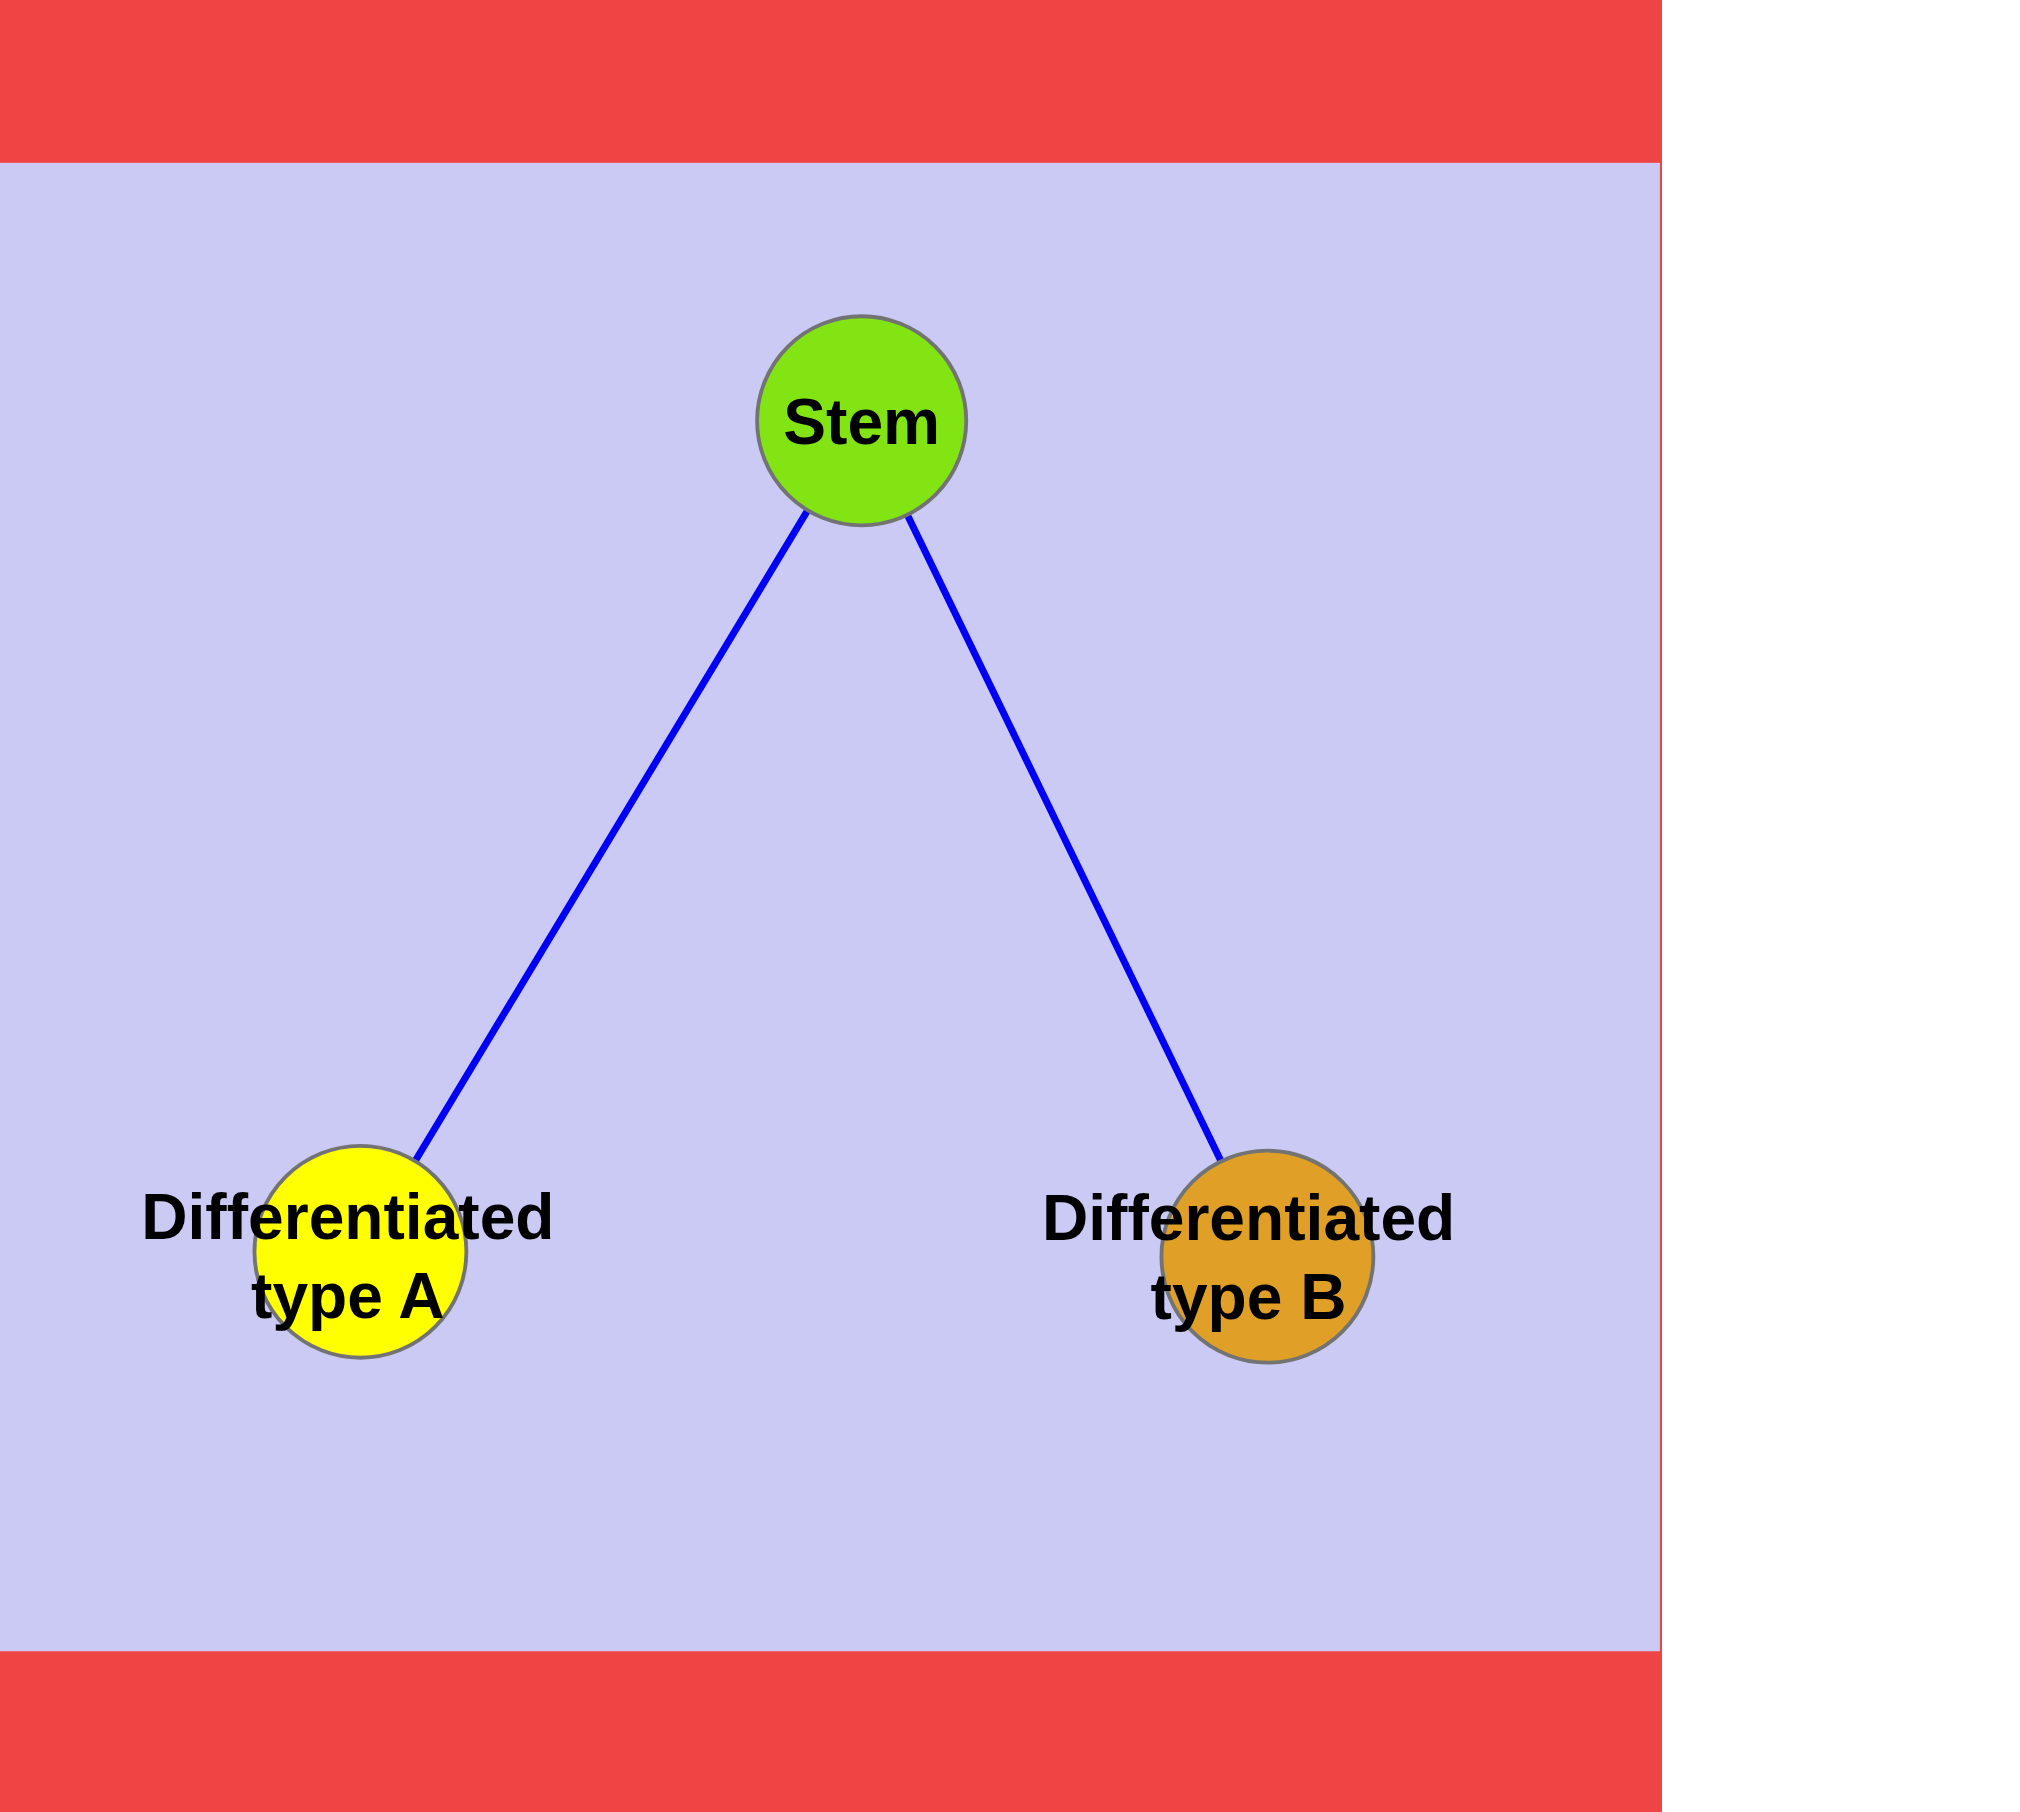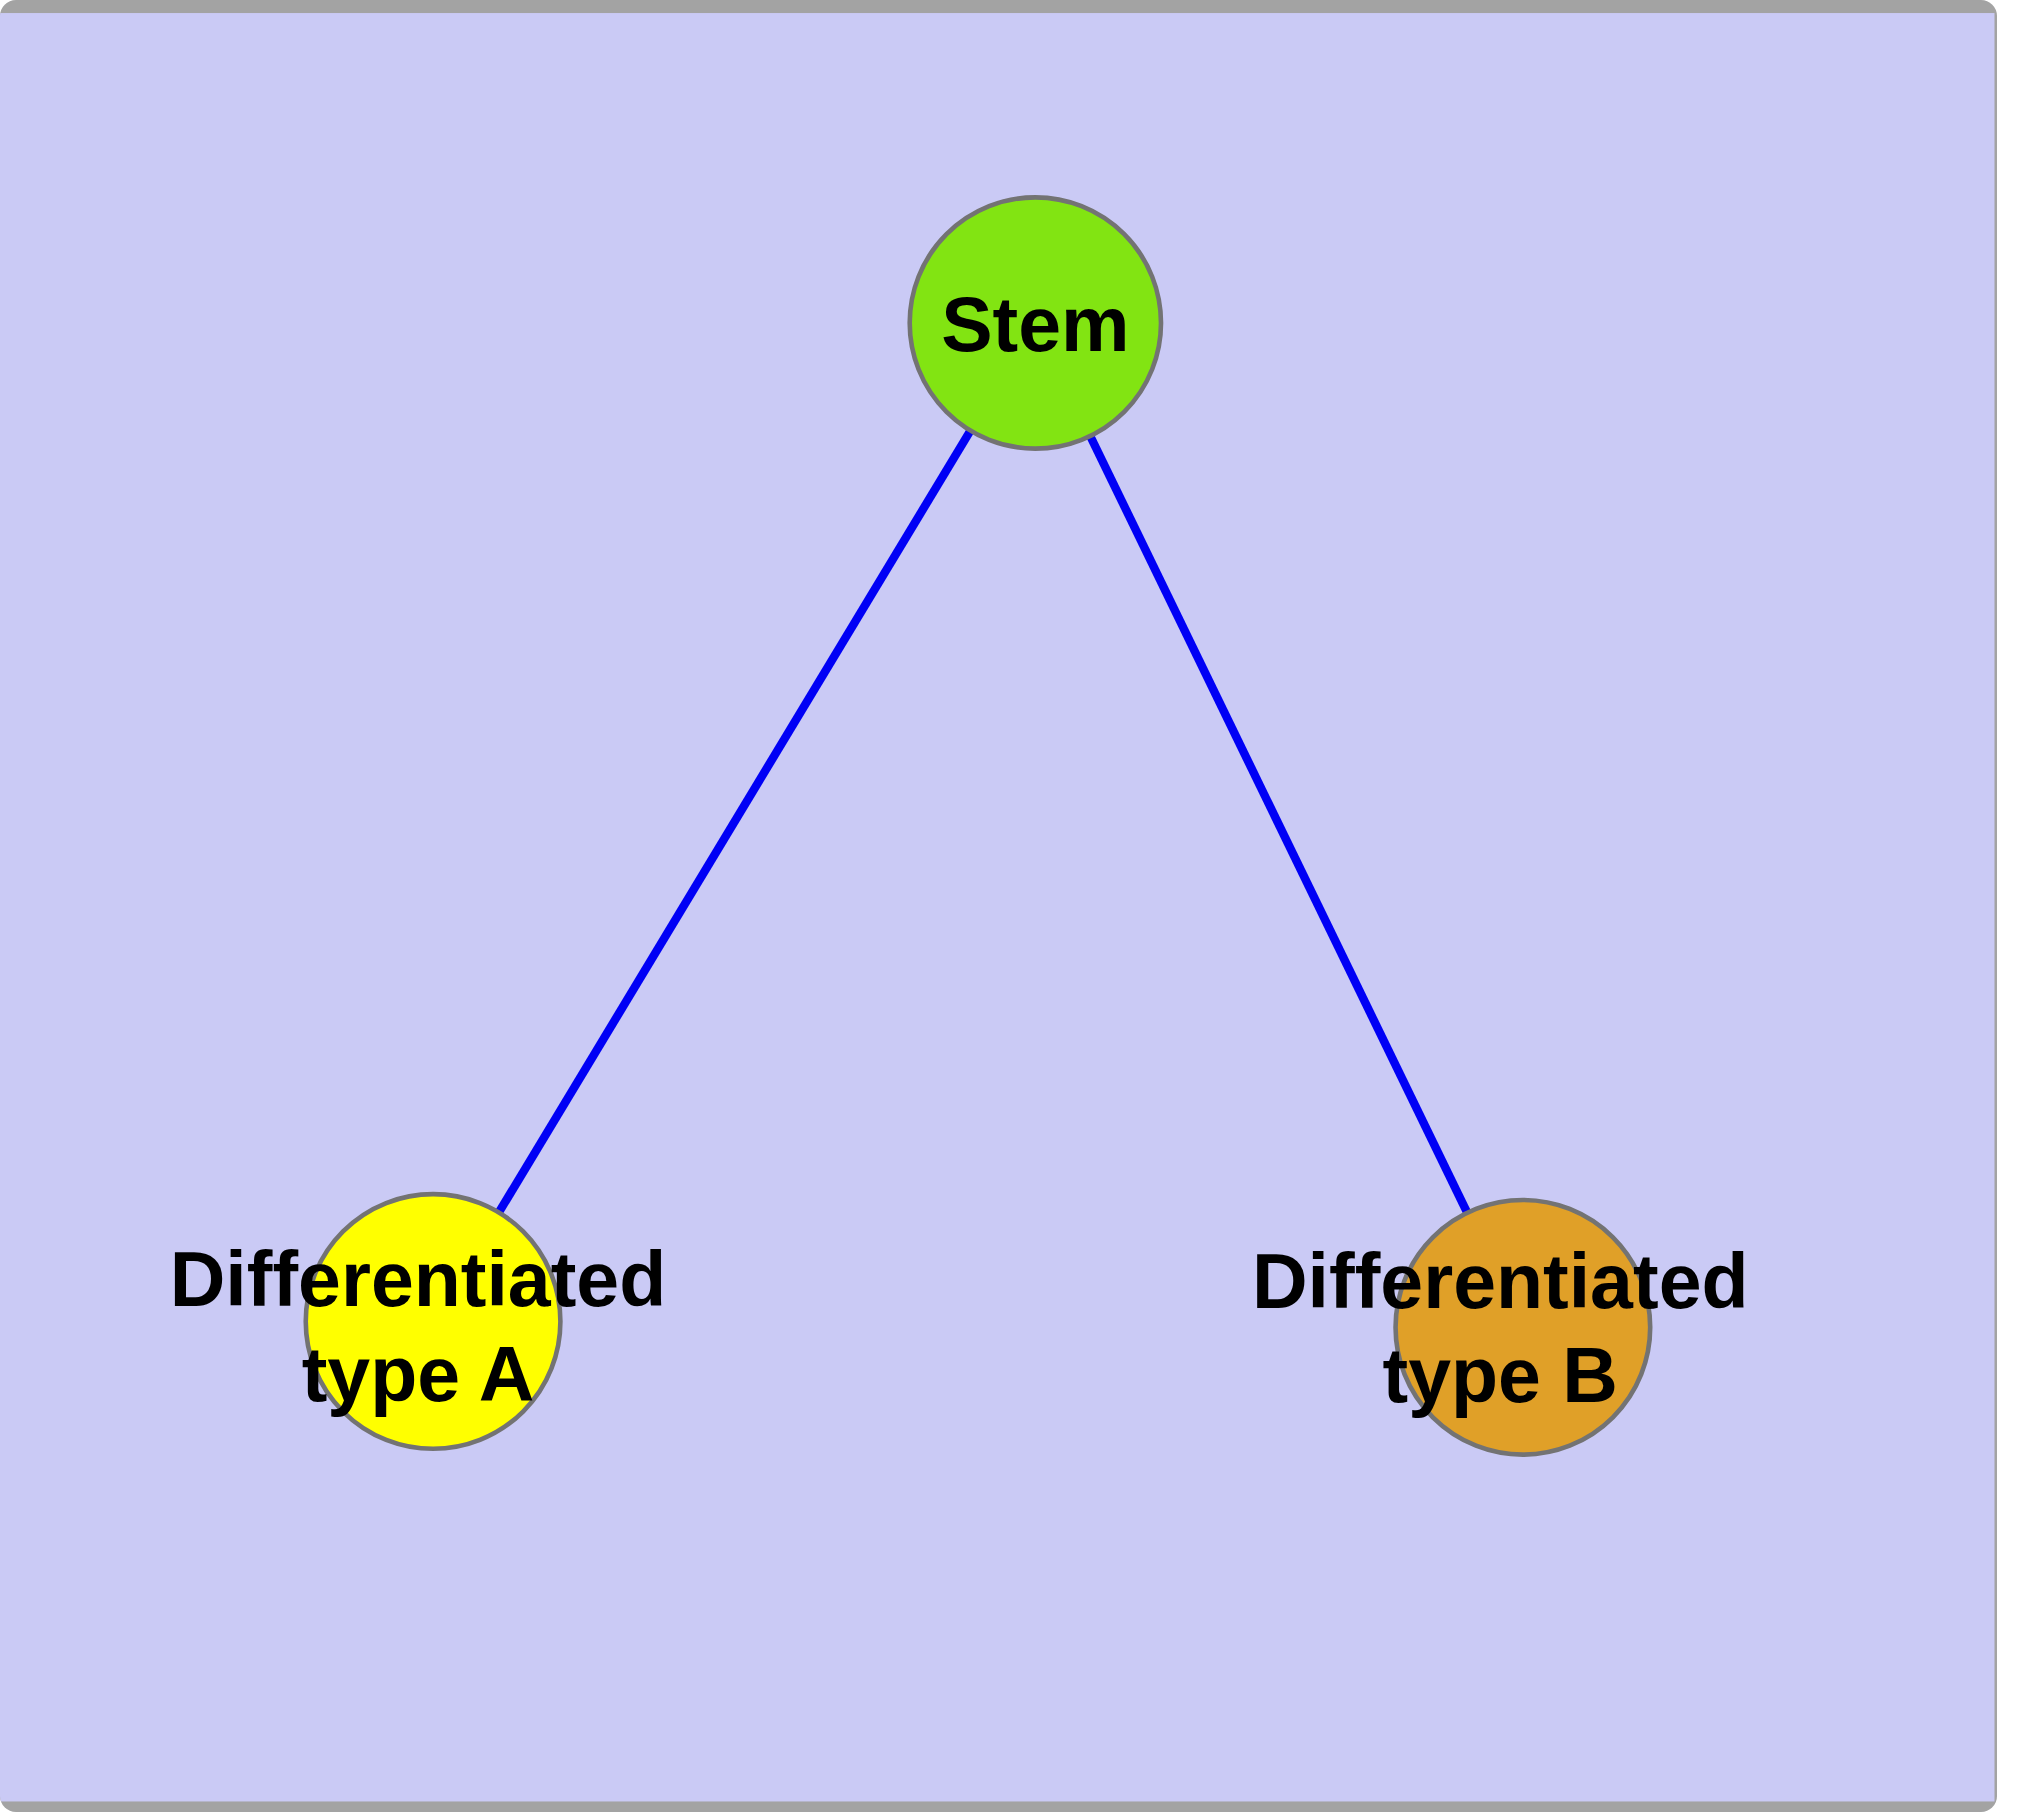--- a/index.html
+++ b/index.html
@@ -2,26 +2,25 @@
 <html style="font-size:13.6px"><head>
 <meta charset="utf-8">
 <style>
   html, body {
     margin: 0;
     padding: 0;
     background: #ffffff;
   }
   .stage {
     position: relative;
-    width: 1997px;
+    width: 1662px;
     height: 1812px;
-    background: #a3a3a3;
+    background: #ef4444;
     overflow: hidden;
     font-family: "Liberation Sans", sans-serif;
-    border-radius: 16px;
   }
   svg.graph-svg {
     position: absolute;
     inset: 0;
     width: 100%;
     height: 100%;
     display: block;
   }
   .node-label {
     font-family: "Liberation Sans", sans-serif;

